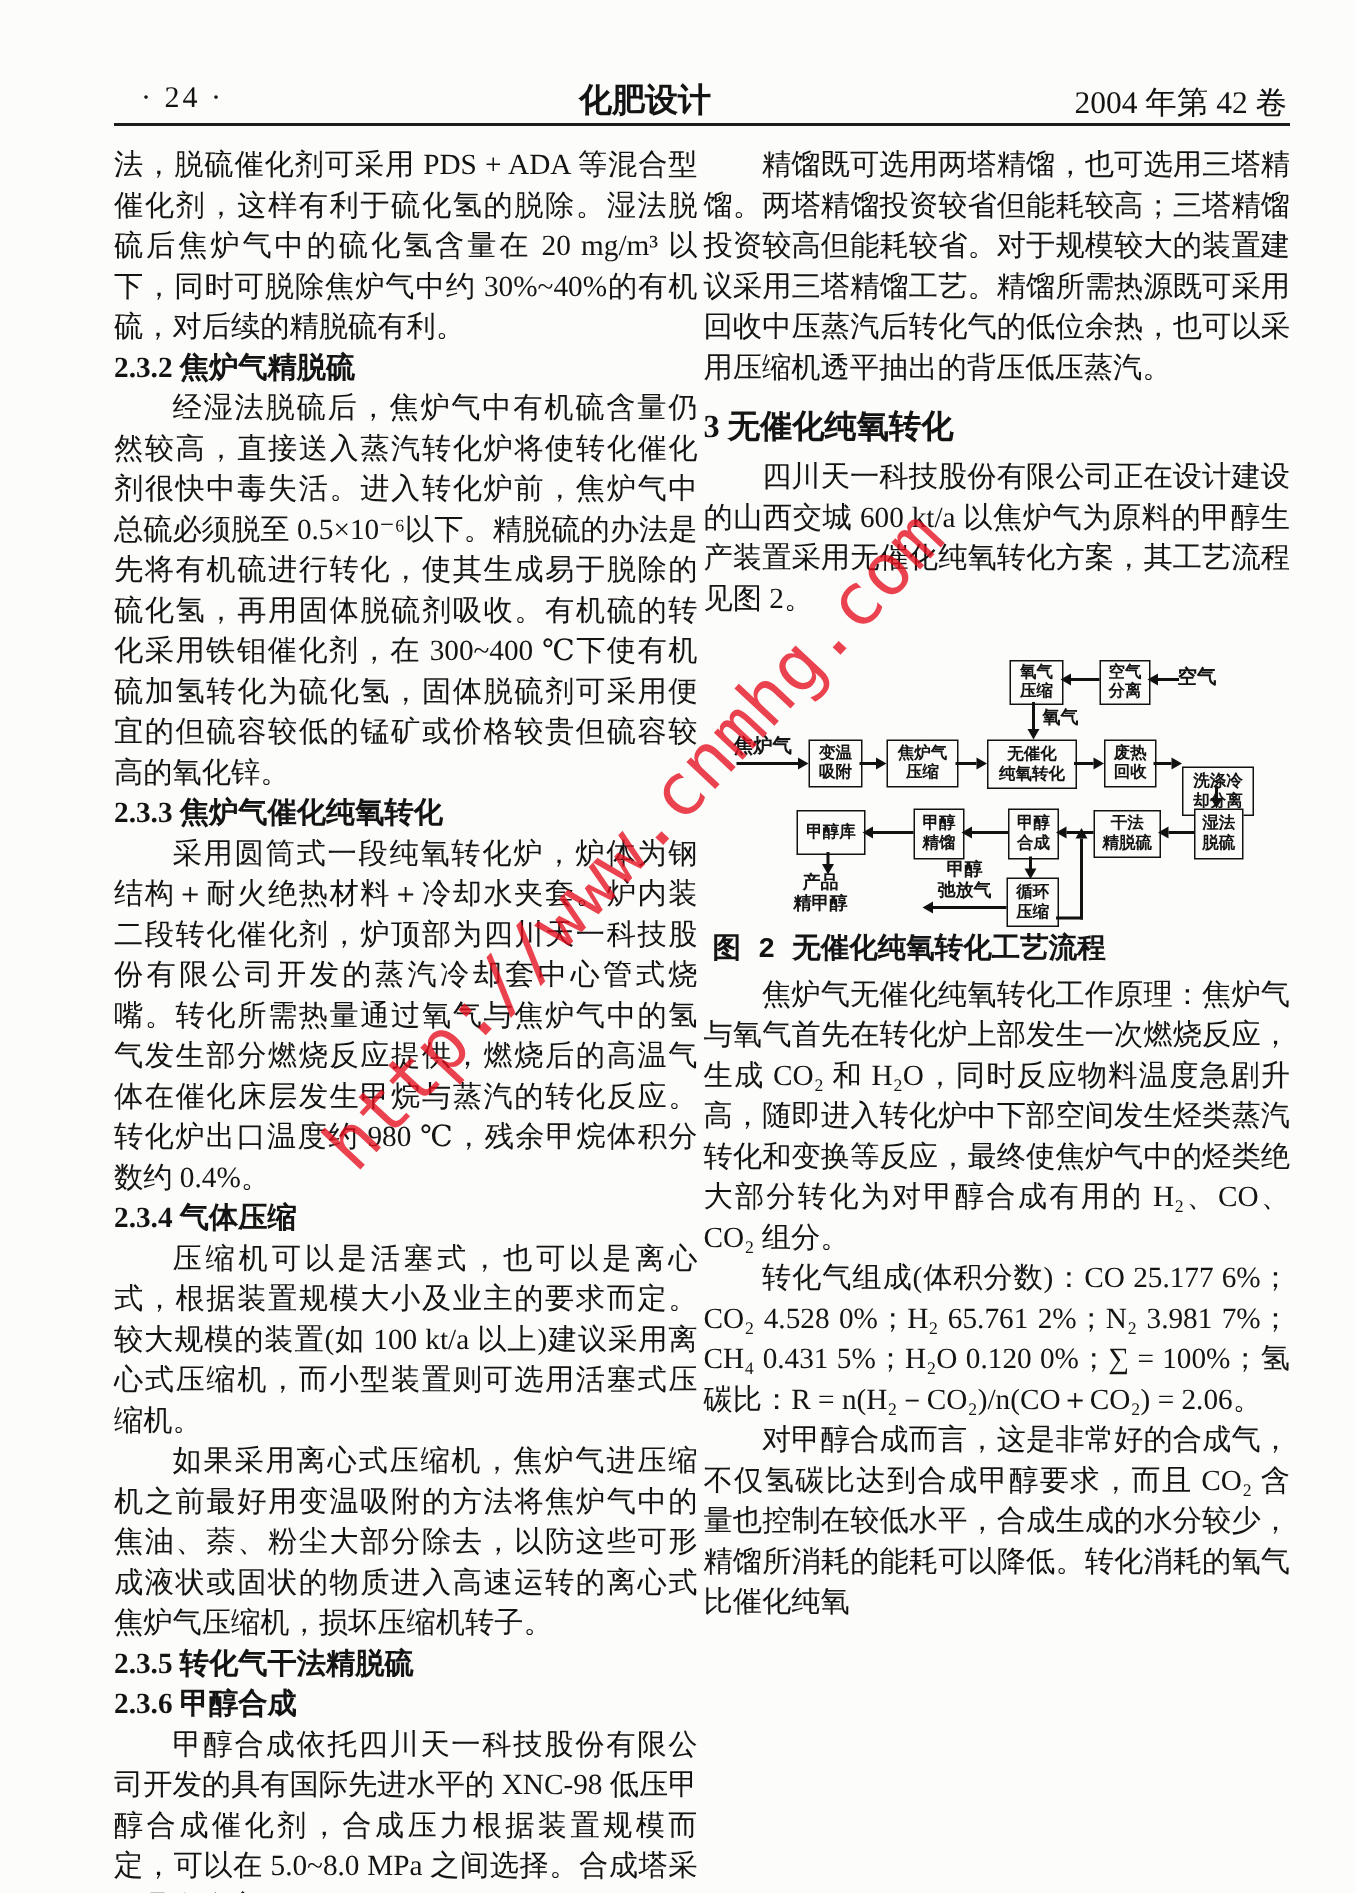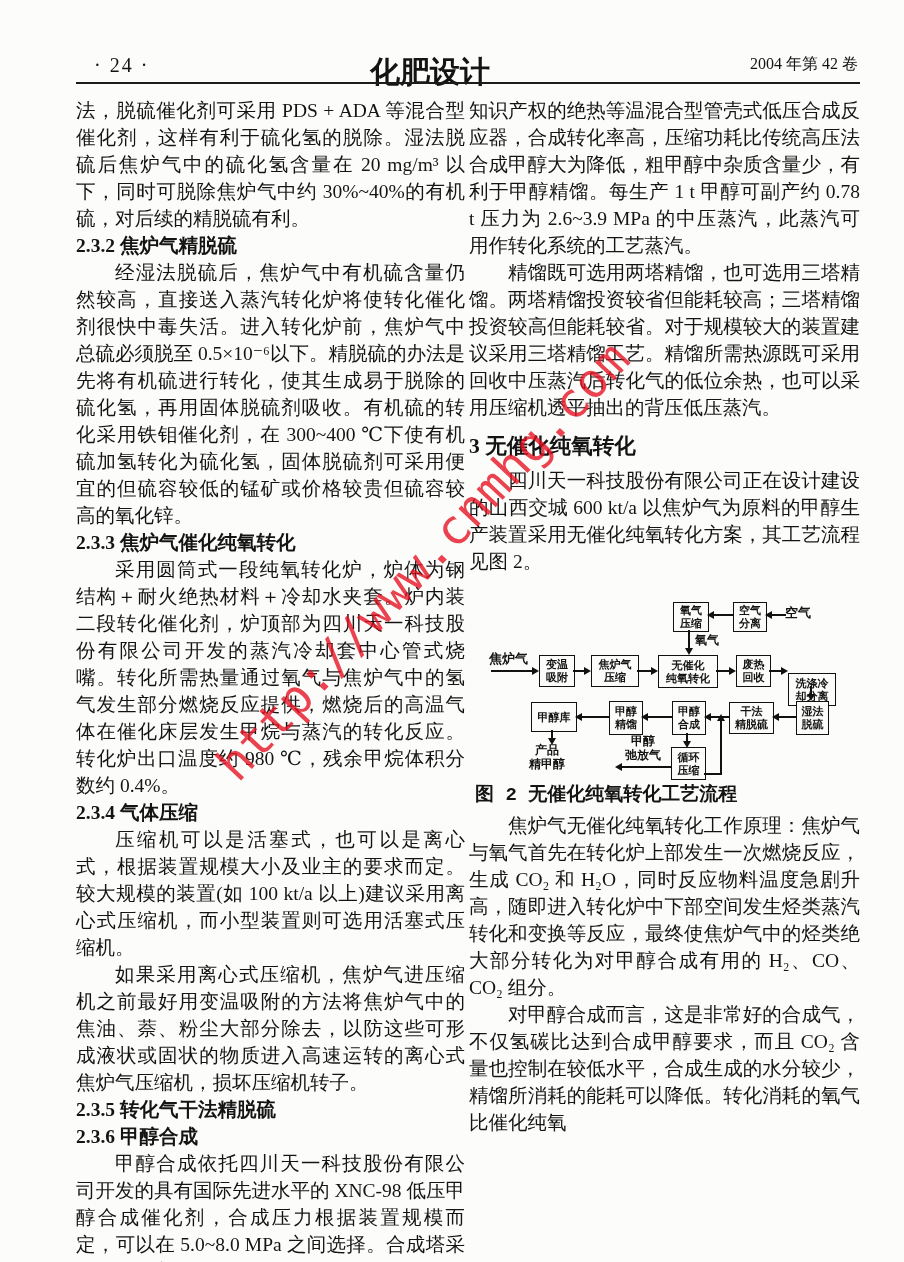--- a/index.html
+++ b/index.html
@@ -3,22 +3,22 @@
 <meta charset="utf-8">
 <style>
   html,body{margin:0;padding:0;background:#e8e8e4;}
   .page{
     position:relative;width:904px;height:1262px;margin:0 auto;
     background:#fcfcfa;color:#141414;overflow:hidden;
     font-family:"Liberation Serif","DejaVu Serif",serif;
   }
   
   .hdr-pgnum{position:absolute;left:94px;top:54px;font-size:20px;letter-spacing:2px;}
-  .hdr-title{position:absolute;left:0;right:44px;top:52px;text-align:center;font-size:30px;font-weight:bold;}
-  .hdr-issue{position:absolute;right:46px;top:54px;font-size:16px;}
+  .hdr-title{position:absolute;left:0;right:44px;top:52px;text-align:center;font-size:22px;font-weight:bold;}
+  .hdr-issue{position:absolute;right:46px;top:54px;font-size:21px;}
   .hdr-rule{position:absolute;left:76px;top:82px;width:784px;height:2px;background:#1c1c1c;}
   
   .col{position:absolute;top:97px;width:389px;font-size:19.5px;line-height:27px;
        text-align:justify;text-justify:inter-character;}
   .col-left{left:76px;}
   .col-right{left:469px;width:391px;}
   .col p{margin:0;}
   .body{text-indent:2em;}
   .noindent{text-indent:0;}
   .h{font-weight:bold;}
@@ -63,21 +63,20 @@
     <p class="body">采用圆筒式一段纯氧转化炉，炉体为钢结构＋耐火绝热材料＋冷却水夹套。炉内装二段转化催化剂，炉顶部为四川天一科技股份有限公司开发的蒸汽冷却套中心管式烧嘴。转化所需热量通过氧气与焦炉气中的氢气发生部分燃烧反应提供，燃烧后的高温气体在催化床层发生甲烷与蒸汽的转化反应。转化炉出口温度约 980 ℃，残余甲烷体积分数约 0.4%。</p>
     <p class="h">2.3.4  气体压缩</p>
     <p class="body">压缩机可以是活塞式，也可以是离心式，根据装置规模大小及业主的要求而定。较大规模的装置(如 100 kt/a 以上)建议采用离心式压缩机，而小型装置则可选用活塞式压缩机。</p>
     <p class="body">如果采用离心式压缩机，焦炉气进压缩机之前最好用变温吸附的方法将焦炉气中的焦油、萘、粉尘大部分除去，以防这些可形成液状或固状的物质进入高速运转的离心式焦炉气压缩机，损坏压缩机转子。</p>
     <p class="h">2.3.5  转化气干法精脱硫</p>
     <p class="h">2.3.6  甲醇合成</p>
     <p class="body">甲醇合成依托四川天一科技股份有限公司开发的具有国际先进水平的 XNC-98 低压甲醇合成催化剂，合成压力根据装置规模而定，可以在 5.0~8.0 MPa 之间选择。合成塔采用具有自主</p>
   </div>
 
   <div class="col col-right">
-    <p class="body noindent">知识产权的绝热等温混合型管壳式低压合成反应器，合成转化率高，压缩功耗比传统高压法合成甲醇大为降低，粗甲醇中杂质含量少，有利于甲醇精馏。每生产 1 t 甲醇可副产约 0.78 t 压力为 2.6~3.9 MPa 的中压蒸汽，此蒸汽可用作转化系统的工艺蒸汽。</p>
     <p class="body">精馏既可选用两塔精馏，也可选用三塔精馏。两塔精馏投资较省但能耗较高；三塔精馏投资较高但能耗较省。对于规模较大的装置建议采用三塔精馏工艺。精馏所需热源既可采用回收中压蒸汽后转化气的低位余热，也可以采用压缩机透平抽出的背压低压蒸汽。</p>
     <p class="h-section">3  无催化纯氧转化</p>
     <p class="body">四川天一科技股份有限公司正在设计建设的山西交城 600 kt/a 以焦炉气为原料的甲醇生产装置采用无催化纯氧转化方案，其工艺流程见图 2。</p>
 
     <div class="flow">
 
       <div class="fbox" style="left:184px;top:2px;width:34px;height:28px">氧气
 压缩</div>
       <div class="fbox" style="left:244px;top:2px;width:32px;height:28px">空气
 分离</div>
@@ -151,18 +150,19 @@
       <span class="hl" style="left:133px;top:166px;width:49px"></span>
       <span class="ah ah-l" style="left:126px;top:163px"></span>
 
       <span class="hl" style="left:215px;top:173px;width:18px"></span>
       <span class="vl" style="left:231px;top:121px;height:54px"></span>
       <span class="ah ah-u" style="left:228px;top:114px"></span>
     </div>
     <p class="caption">图 2  无催化纯氧转化工艺流程</p>
 
     <p class="body">焦炉气无催化纯氧转化工作原理：焦炉气与氧气首先在转化炉上部发生一次燃烧反应，生成 CO₂ 和 H₂O，同时反应物料温度急剧升高，随即进入转化炉中下部空间发生烃类蒸汽转化和变换等反应，最终使焦炉气中的烃类绝大部分转化为对甲醇合成有用的 H₂、CO、CO₂ 组分。</p>
+    <p class="body">转化气组成(体积分数)：CO 25.177 6%；CO₂ 4.528 0%；H₂ 65.761 2%；N₂ 3.981 7%；CH₄ 0.431 5%；H₂O 0.120 0%；∑ = 100%；氢碳比：R = n(H₂－CO₂)/n(CO＋CO₂) = 2.06。</p>
     <p class="body">对甲醇合成而言，这是非常好的合成气，不仅氢碳比达到合成甲醇要求，而且 CO₂ 含量也控制在较低水平，合成生成的水分较少，精馏所消耗的能耗可以降低。转化消耗的氧气比催化纯氧</p>
   </div>
 
   <div class="watermark">http://www.cnmhg.com</div>
 
 </div>
 
 </body></html>

